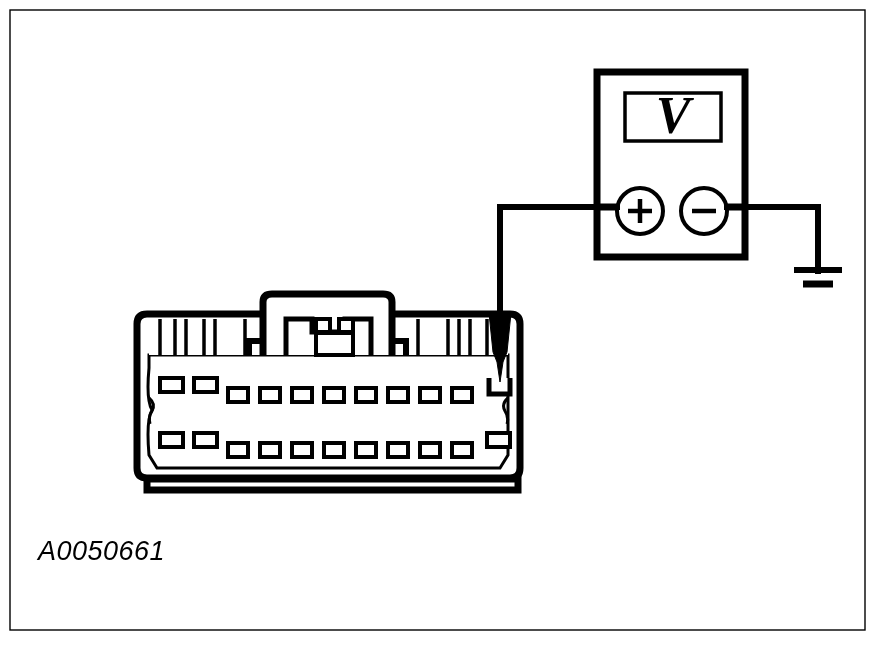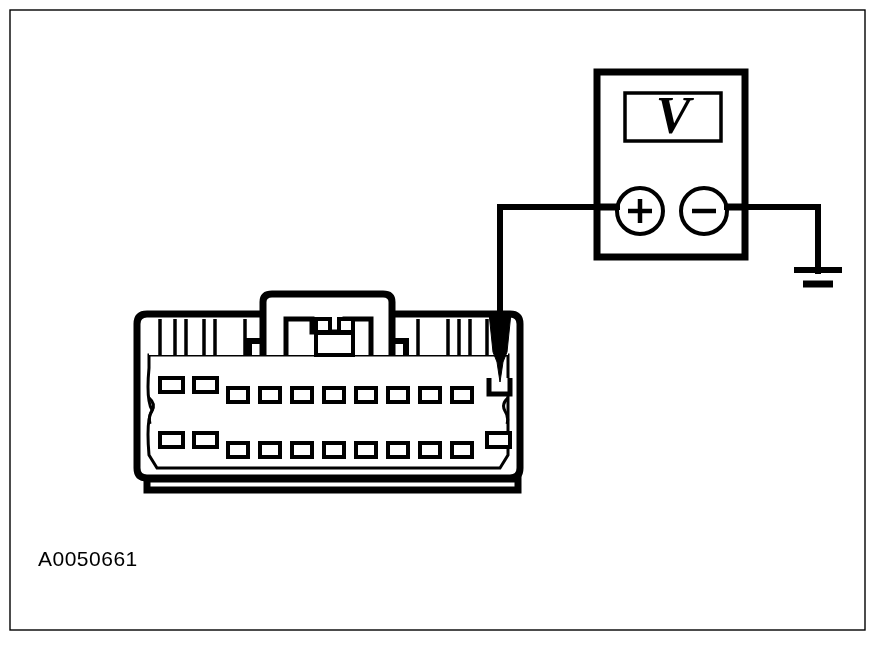--- a/index.html
+++ b/index.html
@@ -18,26 +18,27 @@
     overflow: hidden;
   }
   #diagram-svg {
     display: block;
     width: 875px;
     height: 654px;
   }
   .figure-label {
     position: absolute;
     left: 38px;
-    top: 547px;
+    top: 536px;
     font-family: "Liberation Sans", sans-serif;
-    font-size: 21px;
+    font-size: 27px;
     letter-spacing: 0.5px;
     color: #000000;
     white-space: nowrap;
+    font-style: italic;
   }
 </style>
 </head>
 <body>
 
 <div id="diagram-root">
 
   <svg id="diagram-svg" viewBox="0 0 875 654" xmlns="http://www.w3.org/2000/svg">
 
     <rect x="0" y="0" width="875" height="654" fill="#ffffff"></rect>

